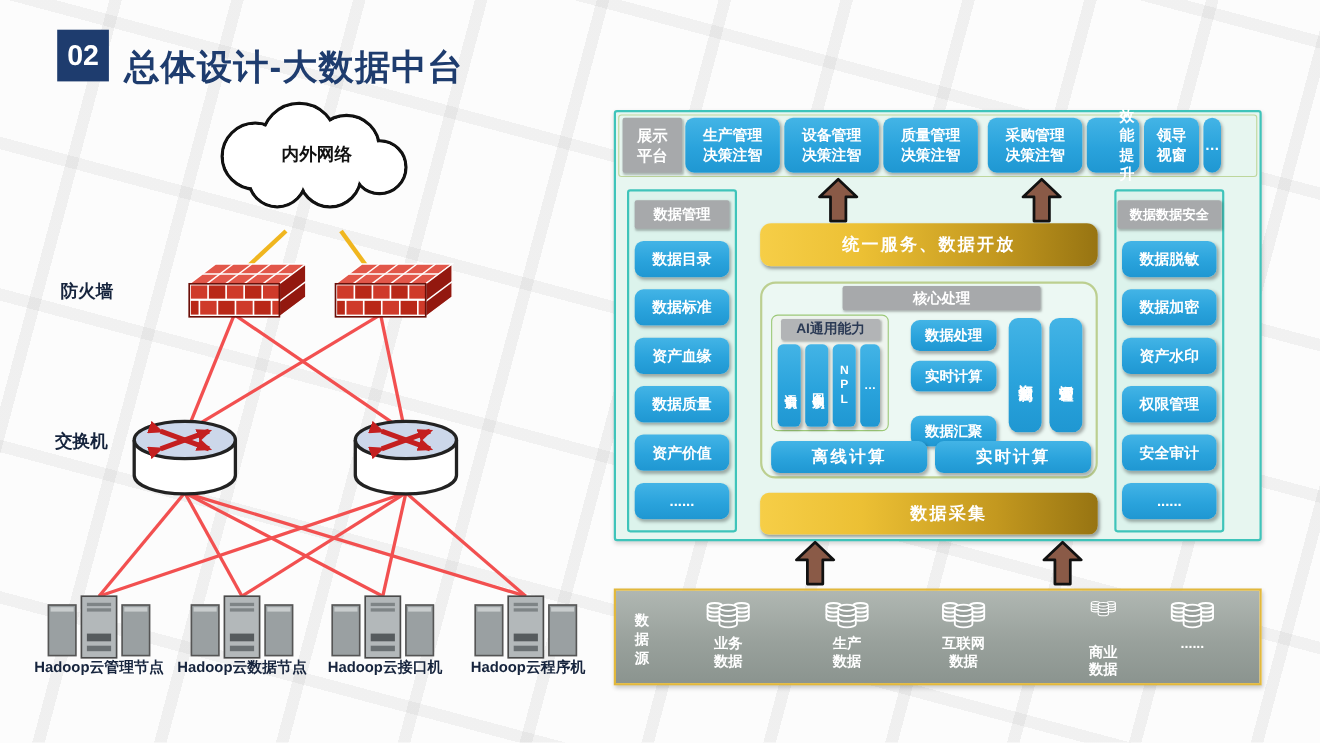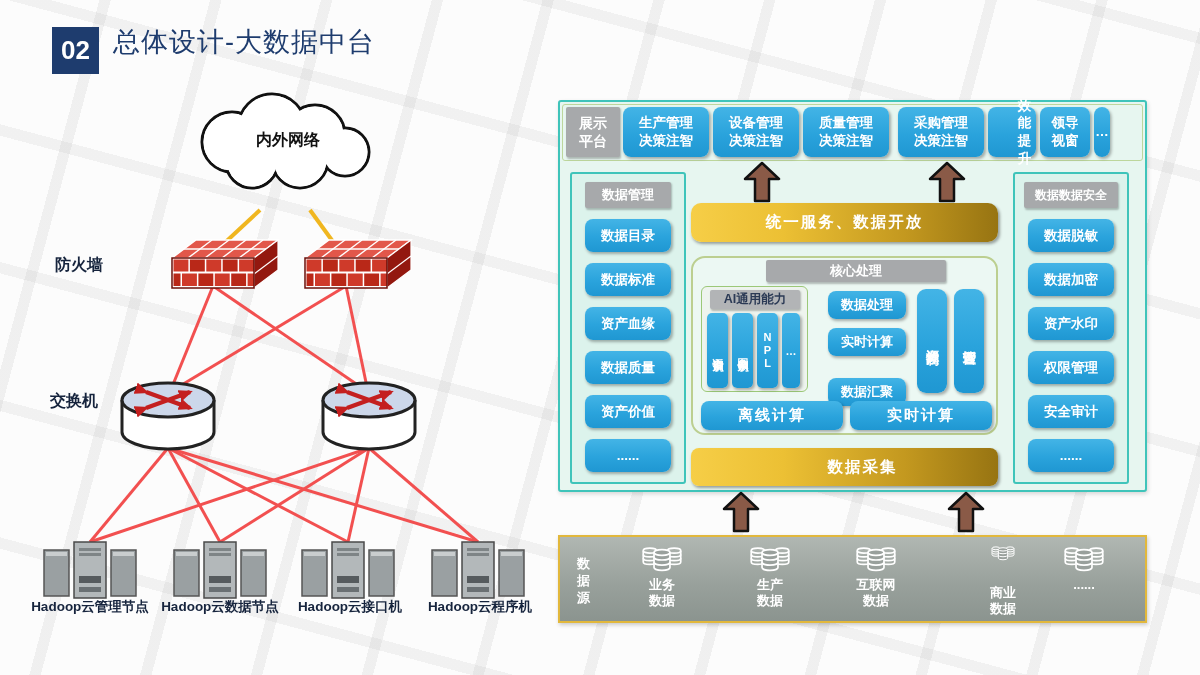--- a/index.html
+++ b/index.html
@@ -15,22 +15,22 @@
   .abs { position:absolute; }
 
   
   .badge {
     left:52px; top:27px; width:47px; height:47px;
     background:#1e3c6e; color:#fff;
     font-size:26px; font-weight:700;
     display:flex; align-items:center; justify-content:center;
   }
   .title {
-    left:113px; top:24px;
-    font-size:27px; font-weight:400; color:#1e3c6e; letter-spacing:1px;
+    left:113px; top:40px;
+    font-size:32px; font-weight:700; color:#1e3c6e; letter-spacing:1px;
   }
 
   
   .netlabel { font-weight:700; color:#16243d; }
   .cloud-label { left:233px; top:130px; width:110px; text-align:center; font-size:16px; color:#111; }
   .fw-label { left:55px; top:255px; font-size:16px; }
   .sw-label { left:50px; top:391px; font-size:16px; }
   .srv-label { top:598px; width:160px; text-align:center; font-size:13.5px; }
 
   
@@ -60,21 +60,21 @@
   .ml { white-space:pre-line; line-height:1.3; }
   .display-label { left:8px; top:12px; width:54px; height:50px; font-size:14px; }
   .tb { top:12px; height:50px; font-size:13.5px; }
   .goldbar {
     background:linear-gradient(90deg,#f6ce47 0%, #ecc034 30%, #c3981f 70%, #977412 100%);
     color:#fff; font-weight:700; font-size:15.5px; letter-spacing:2px;
     display:flex; align-items:center; justify-content:center;
     border-radius:8px; box-shadow:1.5px 2px 3px rgba(0,0,0,0.35);
   }
   .sidecol {
-    width:116px; height:312px; top:77px;
+    width:100px; height:312px; top:77px;
     background:#dcf3ec; border:2px solid #3fc4ba; border-radius:3px;
     display:flex; flex-direction:column; align-items:center;
   }
   .sidecol .graybox { margin-top:8px; width:86px; height:26px; font-size:13px; flex:none; }
   .sidecol .head-wide { width:94px; font-size:12px; }
   .sidecol .bluebox { margin-top:11px; width:86px; height:33px; font-size:13.5px; flex:none; }
   .core-frame {
     left:133px; top:161px; width:307px; height:179px;
     border:2px solid #bccf90; border-radius:14px;
     background:rgba(240,250,245,0.55);

